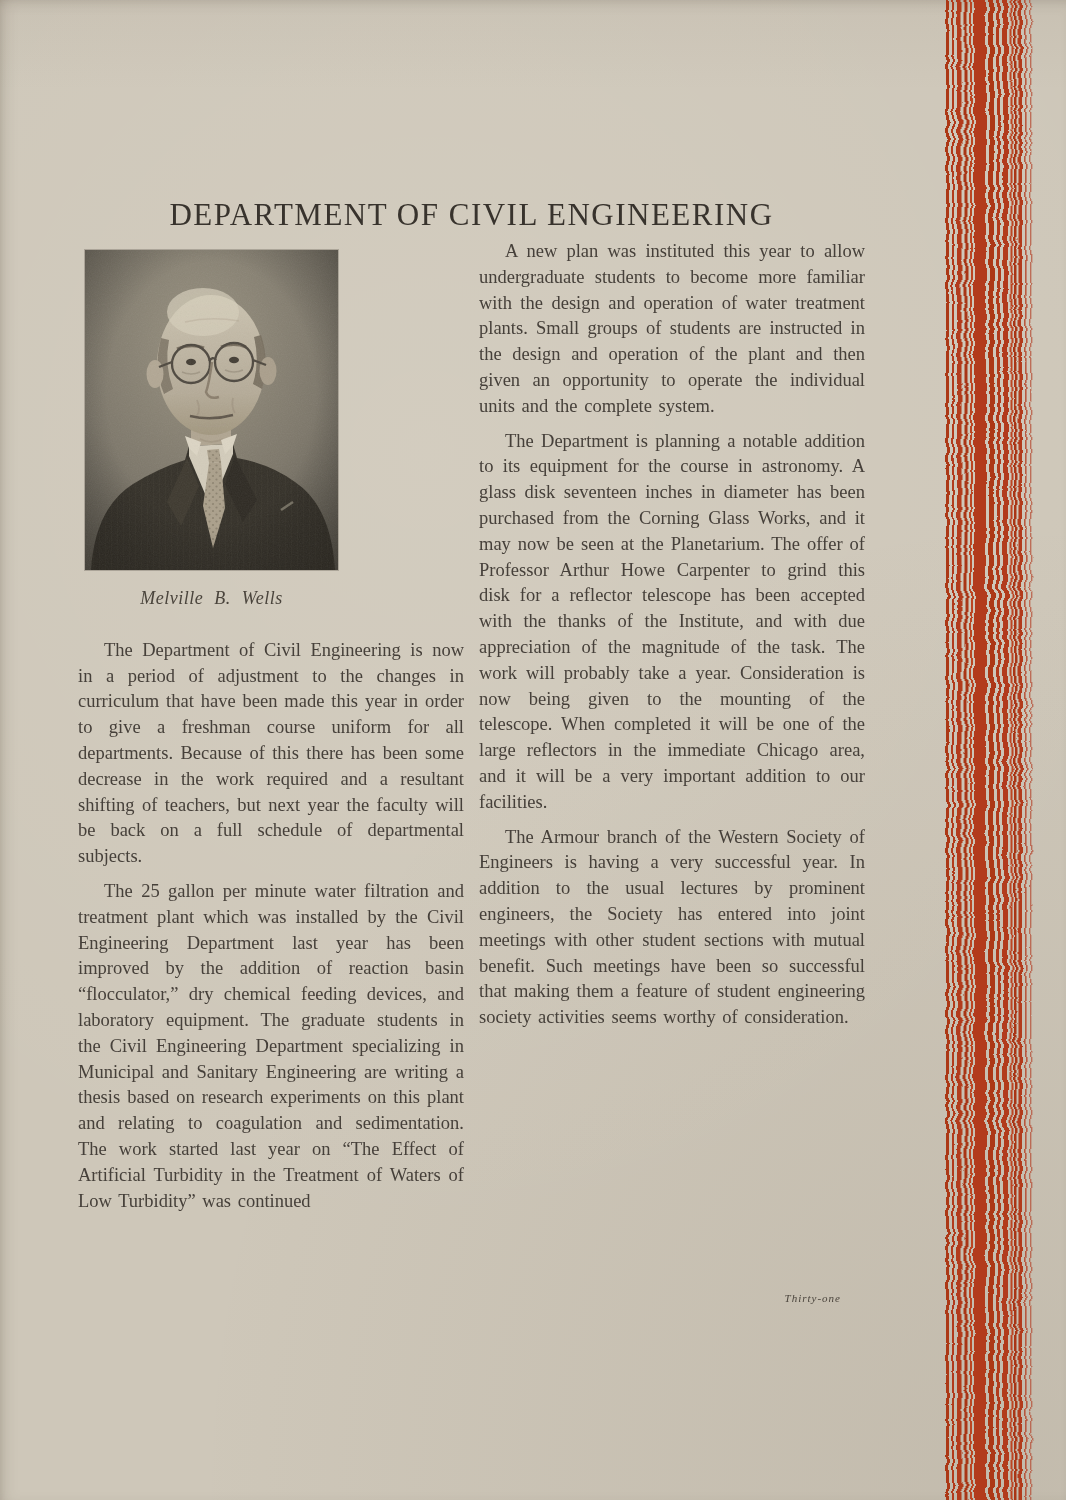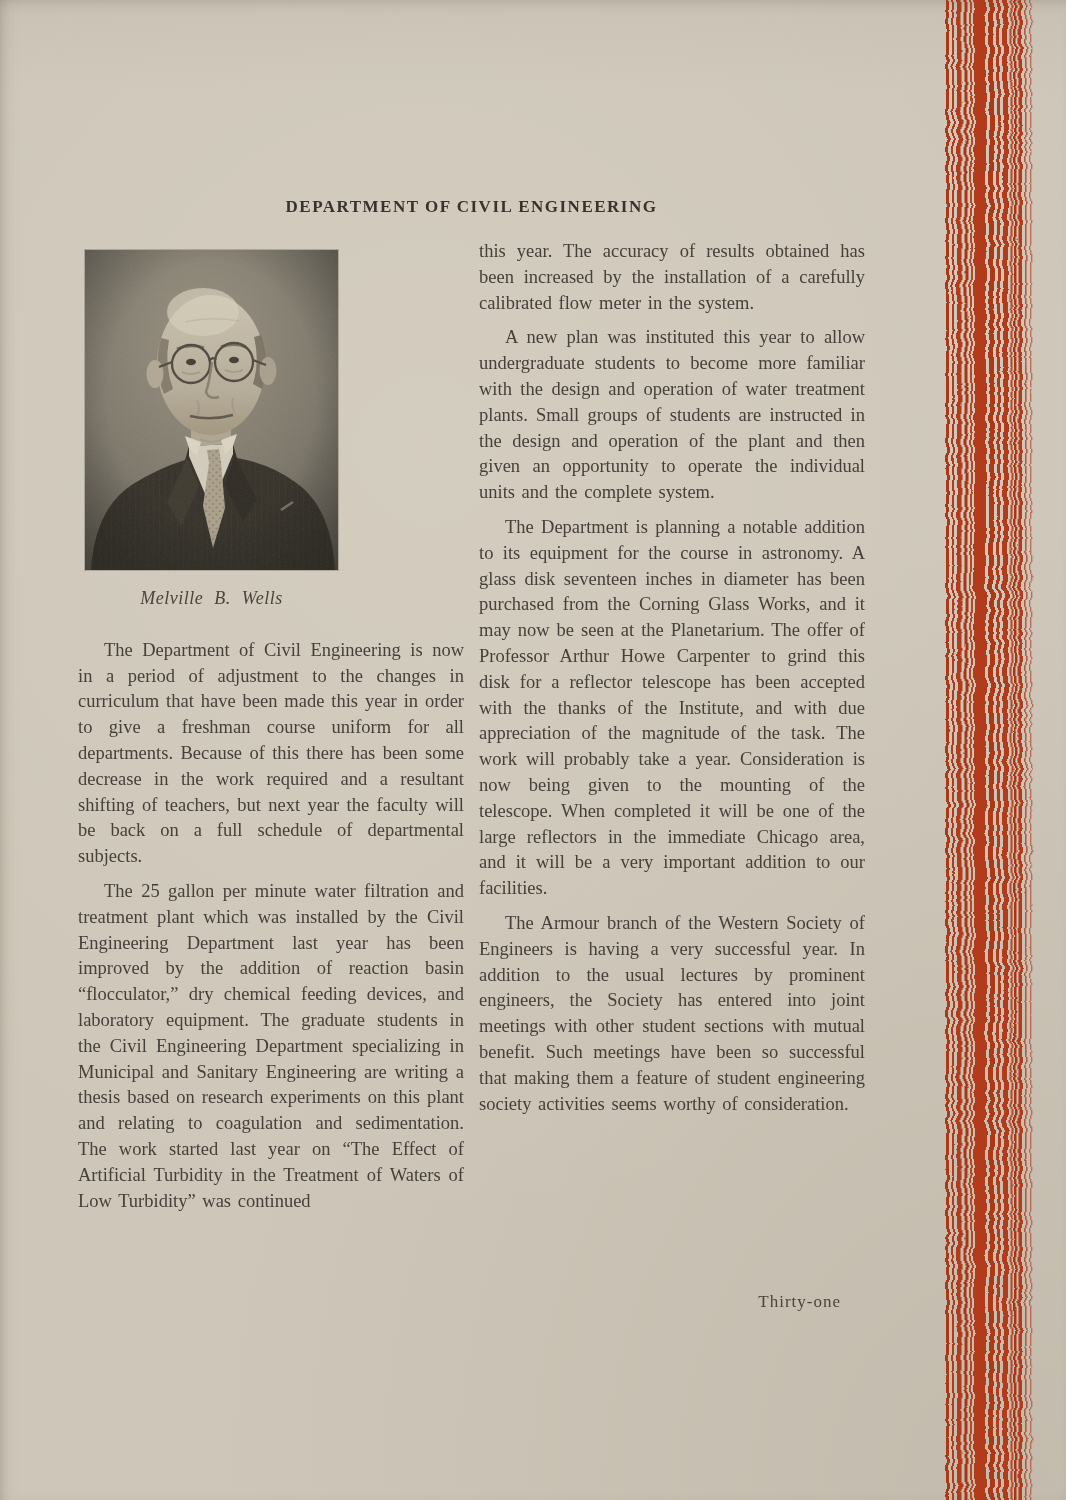--- a/index.html
+++ b/index.html
@@ -21,22 +21,22 @@
       radial-gradient(140% 120% at 95% 100%, rgba(97,84,66,0.10), rgba(0,0,0,0) 55%),
       linear-gradient(180deg, rgba(150,138,124,0.10), rgba(0,0,0,0) 6%),
       var(--paper);
     box-shadow: inset 10px 0 18px -12px rgba(70,58,44,.35), inset 0 10px 18px -14px rgba(70,58,44,.3);
   }
   .stripe-band{position:absolute;left:944px;top:0;width:92px;height:1500px;}
   .stripe-band svg{display:block;width:92px;height:1500px;}
 
   .page-title{
     position:absolute;left:78px;top:197px;width:787px;margin:0;
-    text-align:center;font-weight:700;
-    font-size:17px;letter-spacing:1.5px;color:var(--title-ink);
+    text-align:center;font-weight:400;
+    font-size:31px;letter-spacing:1.5px;color:var(--title-ink);
     font-family:"Liberation Serif","DejaVu Serif",serif;
   }
 
   .col{position:absolute;width:386px;color:var(--ink);
     font-size:18.5px;line-height:25.8px;text-align:justify;word-spacing:2px;}
   .col-left{left:78px;top:250px;}
   .col-right{left:479px;top:239px;}
 
   .col p{margin:0 0 9px 0;text-indent:26px;}
   .col p.no-indent{text-indent:0;}
@@ -44,21 +44,21 @@
   figure.portrait{margin:0 0 0 7px;width:253px;}
   .photo{width:253px;height:320px;display:block;box-shadow:0 0 0 1px rgba(60,52,42,.25);}
   figcaption{
     margin-top:16px;width:253px;text-align:center;font-style:italic;
     font-size:18px;color:#4a443c;word-spacing:6px;letter-spacing:.5px;
   }
   .body-text{margin-top:26px;}
 
   .page-number{
     position:absolute;left:479px;top:1292px;width:362px;text-align:right;
-    font-size:17px;letter-spacing:1px;color:#4a443c;
+    font-style:italic;font-size:11px;letter-spacing:1px;color:#4a443c;
   }
 </style>
 </head>
 <body>
 
 <div class="page">
 
   <h1 class="page-title">DEPARTMENT OF CIVIL ENGINEERING</h1>
 
   <div class="col col-left">
@@ -150,21 +150,20 @@
       <figcaption>Melville B. Wells</figcaption>
     </figure>
 
     <div class="body-text">
       <p>The Department of Civil Engineering is now in a period of adjustment to the changes in curriculum that have been made this year in order to give a freshman course uniform for all departments. Because of this there has been some decrease in the work required and a resultant shifting of teachers, but next year the faculty will be back on a full schedule of departmental subjects.</p>
       <p>The 25 gallon per minute water filtration and treatment plant which was installed by the Civil Engineering Department last year has been improved by the addition of reaction basin “flocculator,” dry chemical feeding devices, and laboratory equipment. The graduate students in the Civil Engineering Department specializing in Municipal and Sanitary Engineering are writing a thesis based on research experiments on this plant and relating to coagulation and sedimentation. The work started last year on “The Effect of Artificial Turbidity in the Treatment of Waters of Low Turbidity” was continued</p>
     </div>
   </div>
 
   <div class="col col-right">
-    <p class="no-indent">this year.  The accuracy of results obtained has been increased by the installation of a carefully calibrated flow meter in the system.</p>
     <p>A new plan was instituted this year to allow undergraduate students to become more familiar with the design and operation of water treatment plants.  Small groups of students are instructed in the design and operation of the plant and then given an opportunity to operate the individual units and the complete system.</p>
     <p>The Department is planning a notable addition to its equipment for the course in astronomy.  A glass disk seventeen inches in diameter has been purchased from the Corning Glass Works, and it may now be seen at the Planetarium.  The offer of Professor Arthur Howe Carpenter to grind this disk for a reflector telescope has been accepted with the thanks of the Institute, and with due appreciation of the magnitude of the task.  The work will probably take a year.  Consideration is now being given to the mounting of the telescope.  When completed it will be one of the large reflectors in the immediate Chicago area, and it will be a very important addition to our facilities.</p>
     <p>The Armour branch of the Western Society of Engineers is having a very successful year.  In addition to the usual lectures by prominent engineers, the Society has entered into joint meetings with other student sections with mutual benefit.  Such meetings have been so successful that making them a feature of student engineering society activities seems worthy of consideration.</p>
   </div>
 
   <div class="page-number">Thirty-one</div>
 
   <div class="stripe-band">
     <svg viewBox="0 0 92 1500" preserveAspectRatio="none" xmlns="http://www.w3.org/2000/svg">
       <defs>

